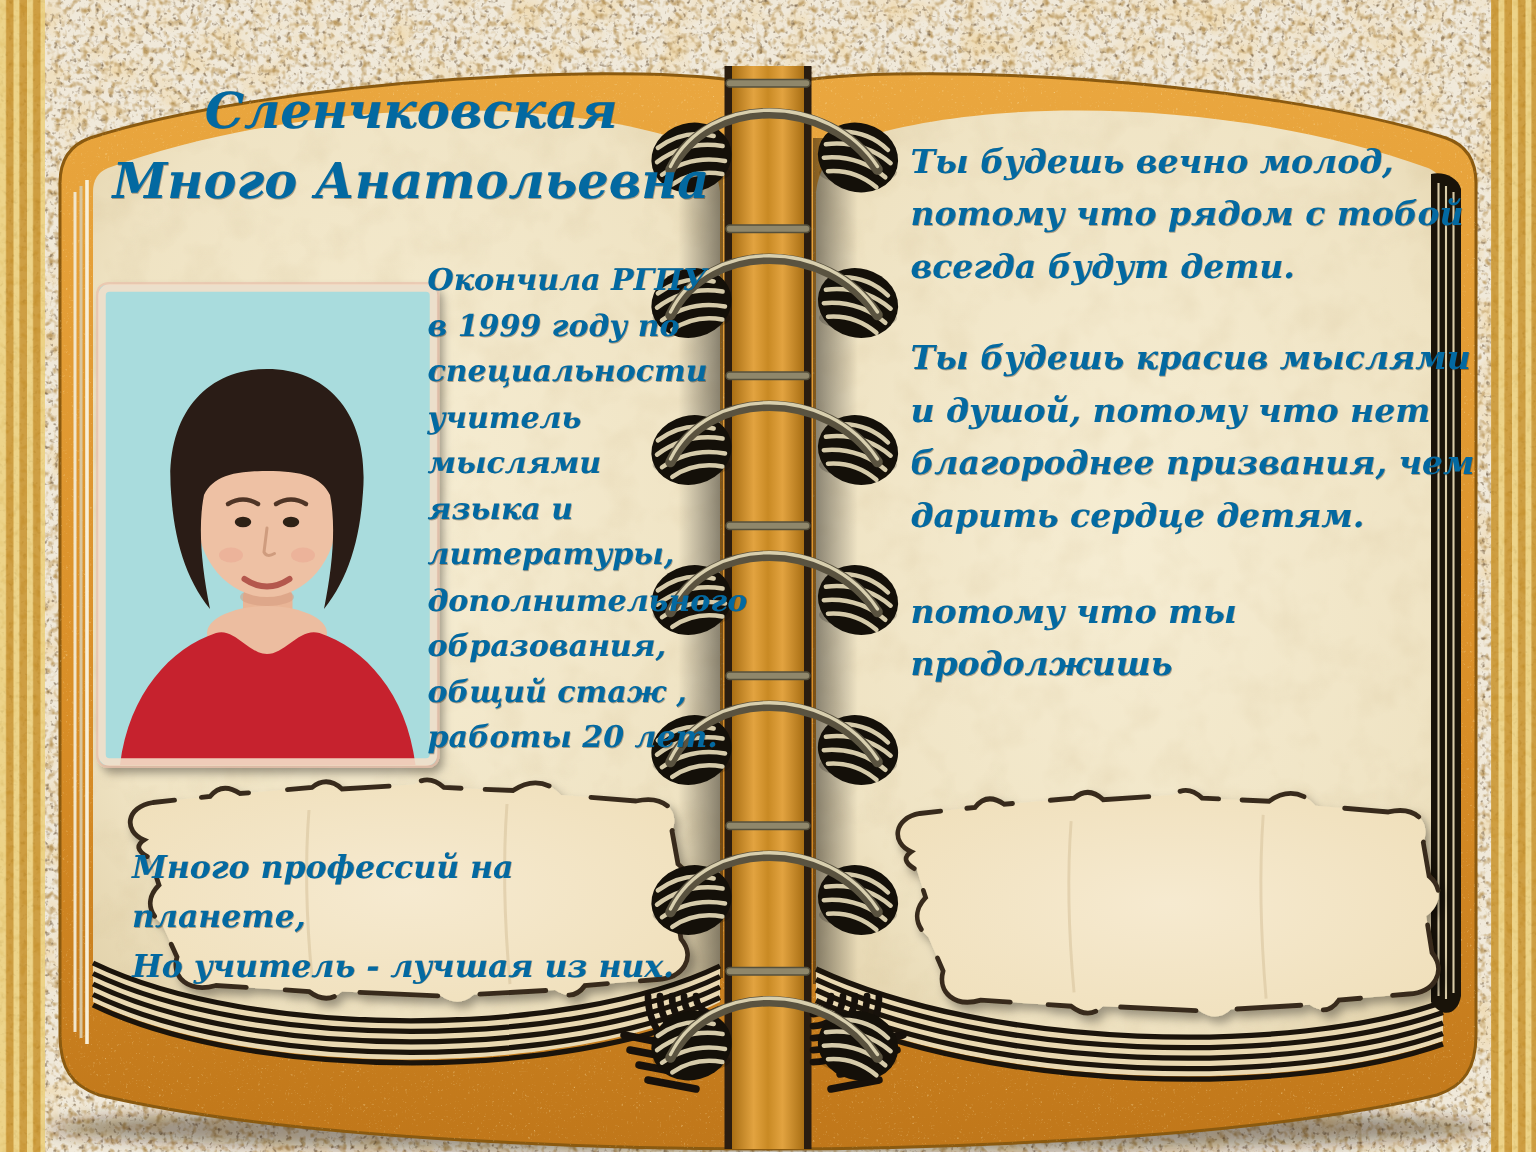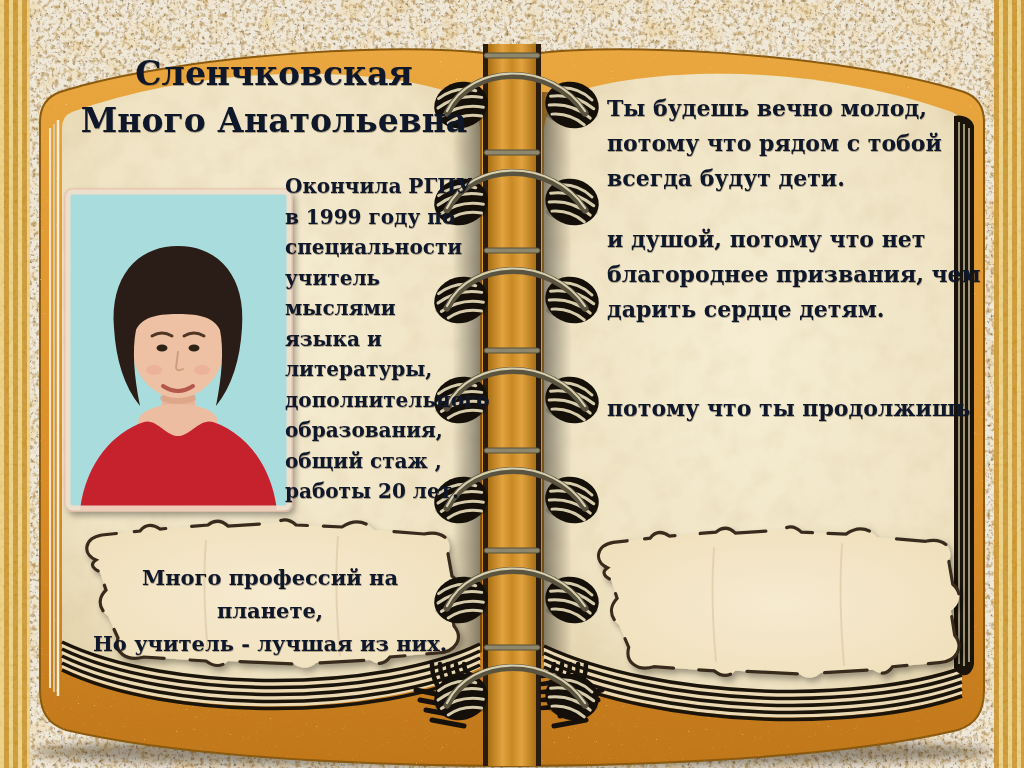--- a/index.html
+++ b/index.html
@@ -1,23 +1,23 @@
 <!DOCTYPE html>
 <html><head>
 <meta charset="utf-8">
 <style>
   html,body{margin:0;padding:0;background:#e9e2d4;}
   .stage{position:relative;width:1024px;height:768px;overflow:hidden;
          font-family:"DejaVu Serif",serif;}
   svg.scene{position:absolute;left:0;top:0;}
-  .txt{position:absolute;color:#0f172a;font-weight:bold;
+  .txt{position:absolute;color:#0369a1;font-style:italic;font-weight:bold;
        text-shadow:0.5px 0.5px 0 rgba(45,26,8,.35);}
   .title{left:58px;top:50px;width:432px;text-align:center;font-size:33px;line-height:47px;}
   .bio{left:285px;top:171px;width:200px;font-size:20px;line-height:30.5px;}
-  .scroll-quote{left:88px;top:561px;width:364px;text-align:center;font-size:21px;line-height:33px;}
+  .scroll-quote{left:88px;top:561px;width:364px;font-size:21px;line-height:33px;}
   .para{left:607px;width:378px;font-size:22px;line-height:35px;}
   .p1{top:91px}.p2{top:222px}.p3{top:391px}
 </style>
 </head>
 <body>
 
 <div class="stage">
 
 <svg class="scene" width="1024" height="768" viewBox="0 0 1024 768">
   <defs>
@@ -254,20 +254,21 @@
   <div>Но учитель - лучшая из них.</div>
 </div>
 
 <div class="txt para p1">
   <div>Ты будешь вечно молод,</div>
   <div>потому что рядом с тобой</div>
   <div>всегда будут дети.</div>
 </div>
 
 <div class="txt para p2">
+  <div>Ты будешь красив мыслями</div>
   <div>и душой, потому что нет</div>
   <div>благороднее призвания, чем</div>
   <div>дарить сердце детям.</div>
 </div>
 
 <div class="txt para p3">
   <div>потому что ты продолжишь</div>
 </div>
 
 </div>

